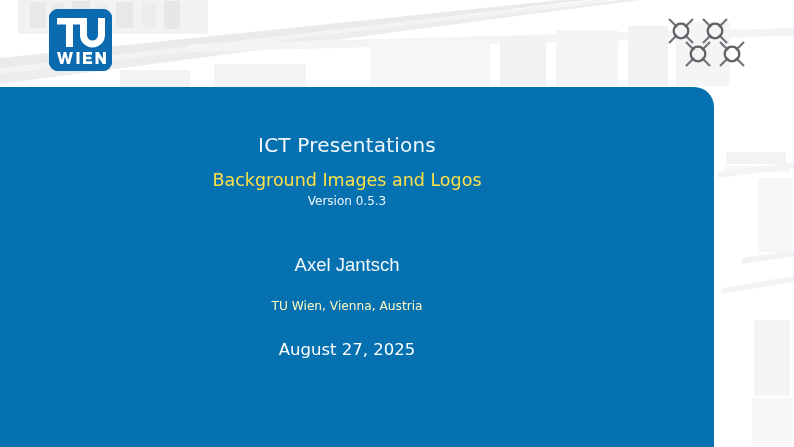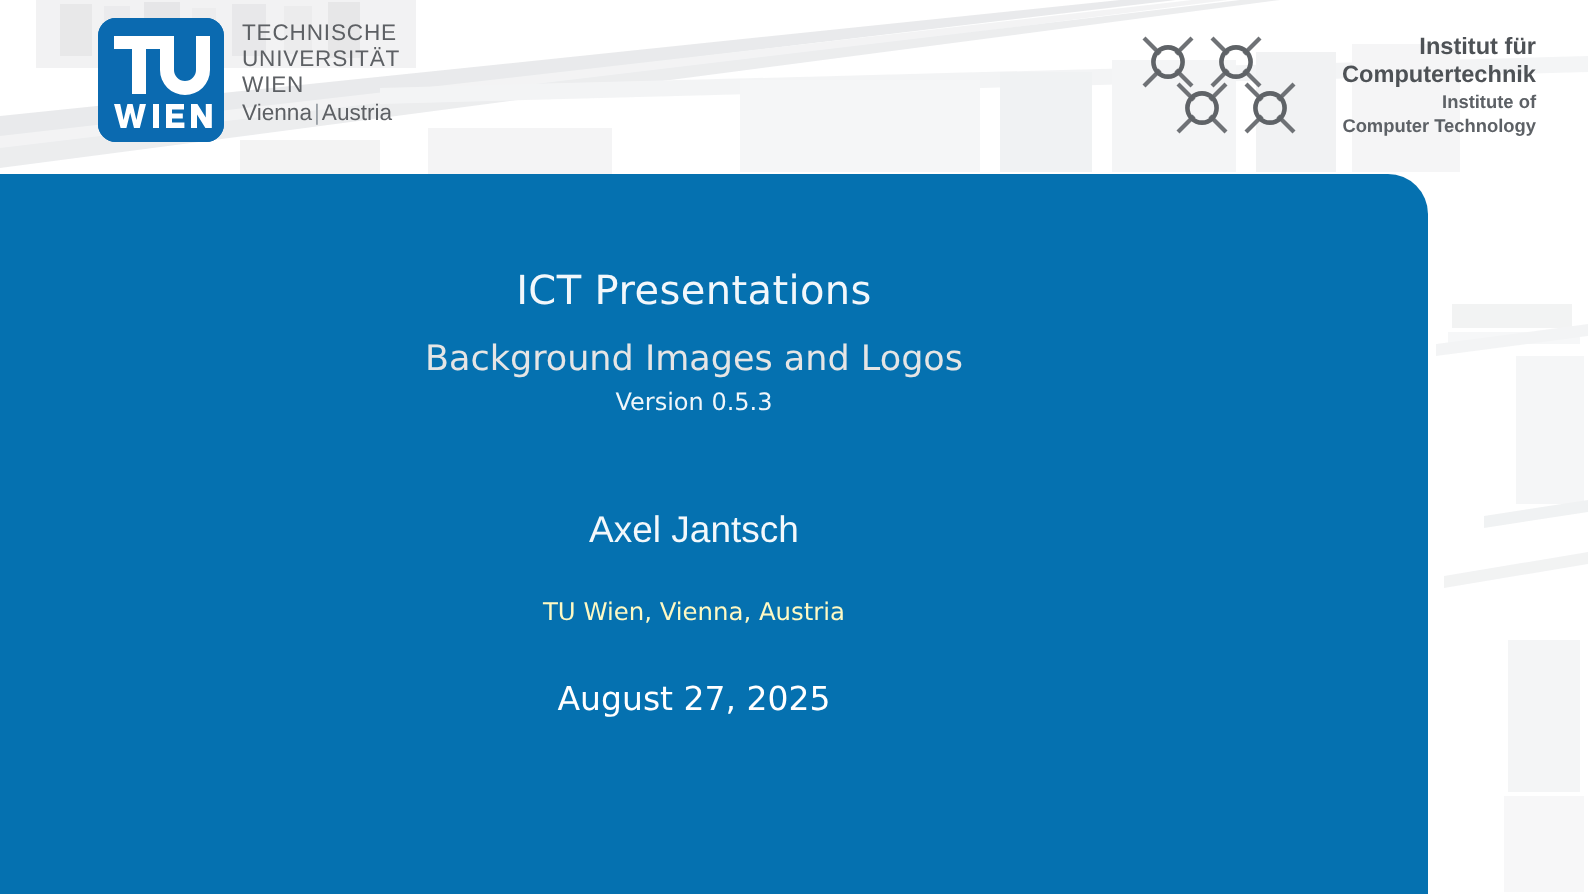--- a/index.html
+++ b/index.html
@@ -148,21 +148,21 @@
     font-weight: normal;
     letter-spacing: 0.2px;
     color: #f2f7fb;
     position: absolute;
     top: 46px;
     width: 100%;
   }
   .doc-sub1 {
     font-family: "DejaVu Sans", sans-serif;
     font-size: 17.5px;
-    color: #e5e5e5;
+    color: #fde047;
     position: absolute;
     top: 83px;
     width: 100%;
   }
   .doc-sub2 {
     font-family: "DejaVu Sans", sans-serif;
     font-size: 12px;
     color: #f0f6fa;
     position: absolute;
     top: 107px;
@@ -250,26 +250,20 @@
 
           <path d="M31 9 h7 v17 a5.5 5.5 0 0 0 11 0 V9 h7 v17 a12.5 12.5 0 0 1 -25 0 Z" fill="#ffffff"></path>
 
           <g fill="#ffffff">
             <path d="M8 43 l3.1 0 l1.7 8 l1.9 -8 l2.6 0 l1.9 8 l1.7 -8 l3.1 0 l-3.1 12 l-2.9 0 l-1.9 -7.6 l-1.9 7.6 l-2.9 0 Z"></path>
             <rect x="27.5" y="43" width="3" height="12"></rect>
             <path d="M34 43 l9 0 l0 2.7 l-6 0 l0 2 l5.4 0 l0 2.6 l-5.4 0 l0 2 l6.2 0 l0 2.7 l-9.2 0 Z"></path>
             <path d="M46.5 43 l3.2 0 l4.2 6.7 l0 -6.7 l3 0 l0 12 l-3.2 0 l-4.2 -6.7 l0 6.7 l-3 0 Z"></path>
           </g>
         </svg>
-      </div>
-      <div class="tu-text">
-        <div class="l1">TECHNISCHE</div>
-        <div class="l2">UNIVERSITÄT</div>
-        <div class="l3">WIEN</div>
-        <div class="l4"><span>Vienna</span><span class="bar">|</span><span>Austria</span></div>
       </div>
     </div>
 
     <div class="ict-group">
       <div class="ict-mark">
         <svg width="96" height="56" viewBox="0 0 96 56" xmlns="http://www.w3.org/2000/svg" aria-hidden="true">
           <g stroke="#6f7276" stroke-width="2.1" fill="none">
 
             <line x1="5" y1="5" x2="13" y2="13"></line>
             <line x1="29" y1="5" x2="21" y2="13"></line>
@@ -292,26 +286,20 @@
             <line x1="80" y1="52" x2="72" y2="44"></line>
           </g>
           <g stroke="#5f6367" stroke-width="2.3" fill="none">
             <circle cx="17" cy="17" r="7.3"></circle>
             <circle cx="51" cy="17" r="7.3"></circle>
             <circle cx="34" cy="40" r="7.3"></circle>
             <circle cx="68" cy="40" r="7.3"></circle>
           </g>
         </svg>
       </div>
-      <div class="ict-text">
-        <div class="de1">Institut für</div>
-        <div class="de2">Computertechnik</div>
-        <div class="en1">Institute of</div>
-        <div class="en2">Computer Technology</div>
-      </div>
     </div>
   </div>
 
   <div class="blue-panel">
     <div class="title-block">
       <div class="doc-title">ICT Presentations</div>
       <div class="doc-sub1">Background Images and Logos</div>
       <div class="doc-sub2">Version 0.5.3</div>
       <div class="author">Axel Jantsch</div>
       <div class="affiliation">TU Wien, Vienna, Austria</div>

